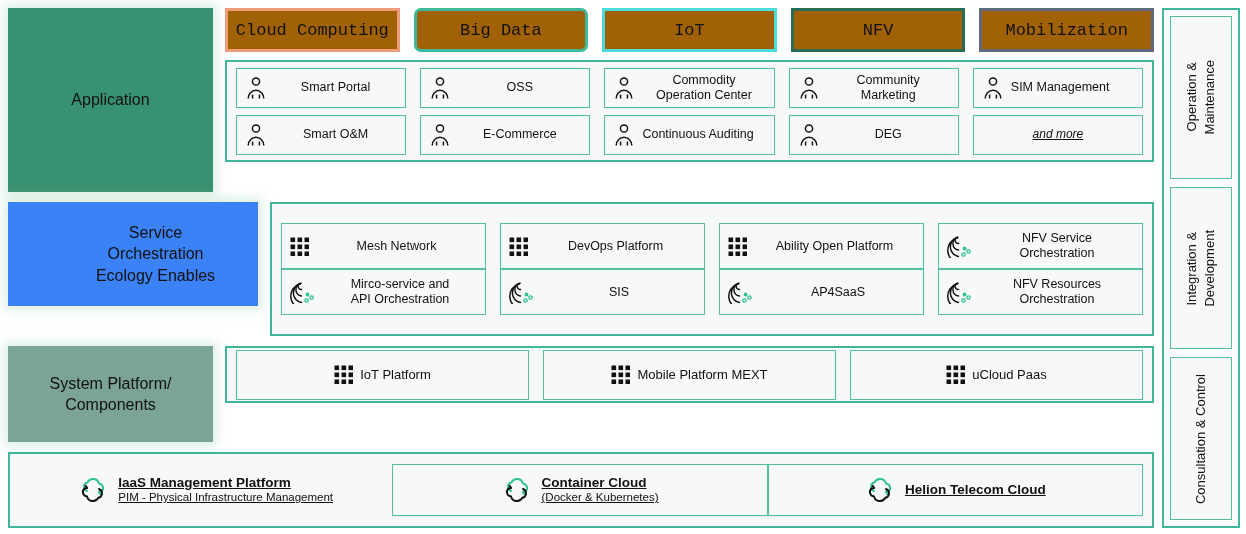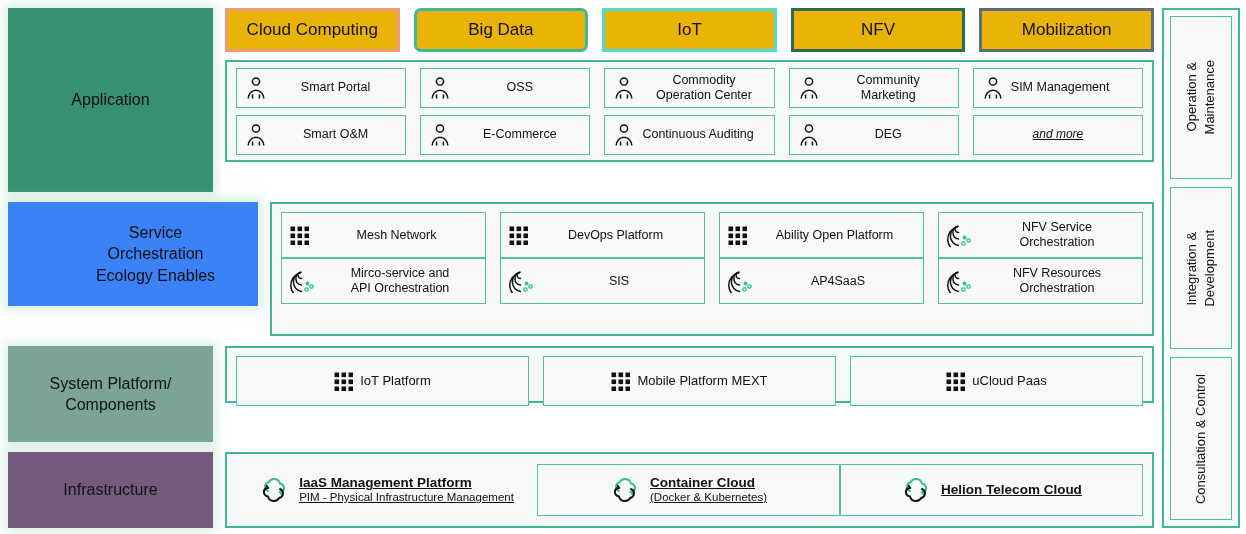--- a/index.html
+++ b/index.html
@@ -15,32 +15,32 @@
 
   
   .row{display:flex;gap:12px;align-items:stretch;}
   .rowlabel{
     width:205px;flex:none;display:flex;align-items:center;justify-content:center;
     text-align:center;font-size:16px;line-height:1.32;color:#111;
     box-shadow:0 0 10px 4px rgba(190,228,205,.55);
   }
   .rowbody{
     flex:1;border:2px solid #3fb79a;background:#f7f8f8;
-    display:flex;flex-direction:column;
+    display:flex;flex-direction:column;justify-content:center;
     padding:8px 9px;box-sizing:border-box;
   }
 
   
   .r-app .rowlabel{background:#389170;height:184px;}
   .r-app{flex-direction:row;}
   .appstack{flex:1;display:flex;flex-direction:column;gap:8px;}
   .tabs{display:flex;gap:14px;}
   .tab{
     flex:1;height:44px;display:flex;align-items:center;justify-content:center;
-    background:#eab308;border:3px solid #888;font-size:17px;box-sizing:border-box;
+    background:#a16207;border:3px solid #888;font-size:17px;box-sizing:border-box;font-family:Liberation Mono, monospace;
   }
   .appbody{
     border:2px solid #3fb79a;background:#f7f8f8;padding:8px 9px;box-sizing:border-box;
     display:flex;flex-direction:column;gap:7px;height:102px;justify-content:center;
   }
   .cellrow{display:flex;gap:14px;}
   .cell{
     flex:1;border:1.5px solid #55bfa4;background:#f7f8f8;
     height:40px;display:flex;align-items:center;gap:7px;padding:0 8px;box-sizing:border-box;
     font-size:12.5px;line-height:1.18;
@@ -414,21 +414,20 @@
                   <rect x="14" y="14" width="4.6" height="4.6"></rect>
                 </svg>
               </span>
             <span class="lbl">uCloud Paas</span>
           </div>
         </div>
       </div>
     </div>
 
     <div class="row r-inf">
-      <div class="rowlabel">Infrastructure</div>
       <div class="rowbody">
         <div class="cell inf plain">
           <span class="ico">
               <svg width="30" height="26" viewBox="0 0 30 26">
                 <path d="M9 14 A4.6 4.6 0 0 1 9.6 5.2 A6.2 6.2 0 0 1 21 6.6 A4.4 4.4 0 0 1 23.2 14.6" fill="none" stroke="#2ec48c" stroke-width="1.9" stroke-linecap="round"></path>
                 <path d="M23.4 14.4 l-2.6 .6 l1.5 2.3" fill="none" stroke="#2ec48c" stroke-width="1.9" stroke-linecap="round" stroke-linejoin="round"></path>
                 <path d="M21 12 A4.6 4.6 0 0 1 20.4 20.8 A6.2 6.2 0 0 1 9 19.4 A4.4 4.4 0 0 1 6.8 11.4" fill="none" stroke="#111" stroke-width="1.9" stroke-linecap="round"></path>
                 <path d="M6.6 11.6 l2.6 -.6 l-1.5 -2.3" fill="none" stroke="#111" stroke-width="1.9" stroke-linecap="round" stroke-linejoin="round"></path>
               </svg>
             </span>

